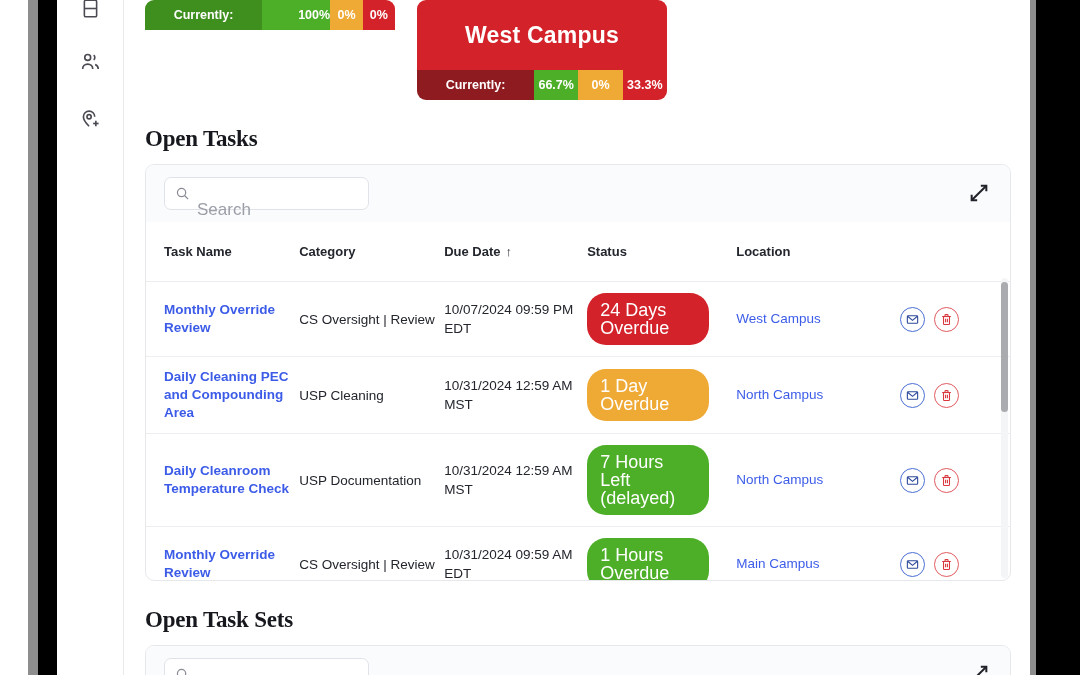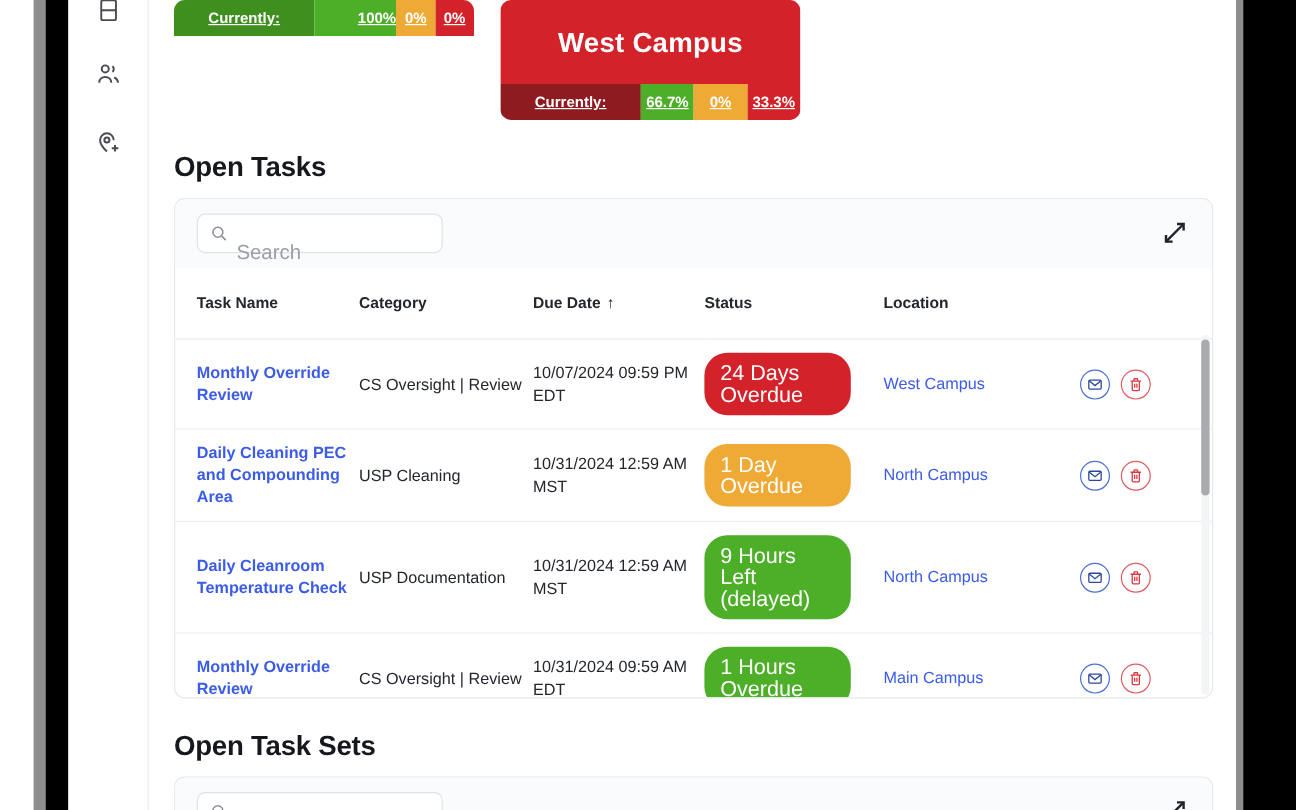--- a/index.html
+++ b/index.html
@@ -48,28 +48,28 @@
   
   #cards { display:flex; gap:22px; padding:0 0 0 21px; }
   .card { width:250px; border-radius:9px; overflow:hidden; }
   .card-title {
     height:70px; display:flex; align-items:center; justify-content:center;
     color:#ffffff; font-size:23px; font-weight:bold; letter-spacing:.2px;
   }
   .card-foot { display:flex; height:30px; }
   .foot-cell {
     display:flex; align-items:center; justify-content:center;
-    color:#ffffff; font-size:12.5px; font-weight:bold;text-decoration:underline;
+    color:#ffffff; font-size:12.5px; font-weight:bold;
   }
   .foot-label { flex:0 0 117px; }
 
   
   .section-h {
     font-size:23px; font-weight:bold; color:#16181d;
-    padding:26px 0 12px 21px; letter-spacing:-.2px;
+    padding:26px 0 12px 21px; letter-spacing:-.2px;font-family:Liberation Serif, serif;
   }
 
   
   .panel {
     margin-left:21px; width:866px;
     border:1px solid #e6e8ec; border-radius:9px;
     background:#ffffff; overflow:hidden;
   }
   .panel-top {
     position:relative; height:57px; background:#fafbfc;
@@ -287,21 +287,21 @@
                         <line x1="13.7" y1="10.5" x2="13.7" y2="17"></line>
                       </svg>
                     </div>
                   </div>
                 </td>
               </tr>
               <tr>
                 <td class="c-task"><span class="link">Daily Cleanroom Temperature Check</span></td>
                 <td class="c-cat"><span class="cat">USP Documentation</span></td>
                 <td class="c-due"><span class="due">10/31/2024 12:59 AM MST</span></td>
-                <td class="c-stat"><span class="badge" style="background: rgb(76, 175, 39);">9 Hours Left (delayed)</span></td>
+                <td class="c-stat"><span class="badge" style="background: rgb(76, 175, 39);">7 Hours Left (delayed)</span></td>
                 <td class="c-loc"><span class="link" style="font-weight: normal;">North Campus</span></td>
                 <td class="c-act">
                   <div class="actions">
                     <div class="act-btn act-mail">
                       <svg width="13" height="13" viewBox="0 0 24 24" fill="none" stroke="currentColor" stroke-width="2">
                         <rect x="2.5" y="5" width="19" height="14" rx="1.6"></rect>
                         <polyline points="3,6 12,13.5 21,6"></polyline>
                       </svg>
                     </div>
                     <div class="act-btn act-del">

